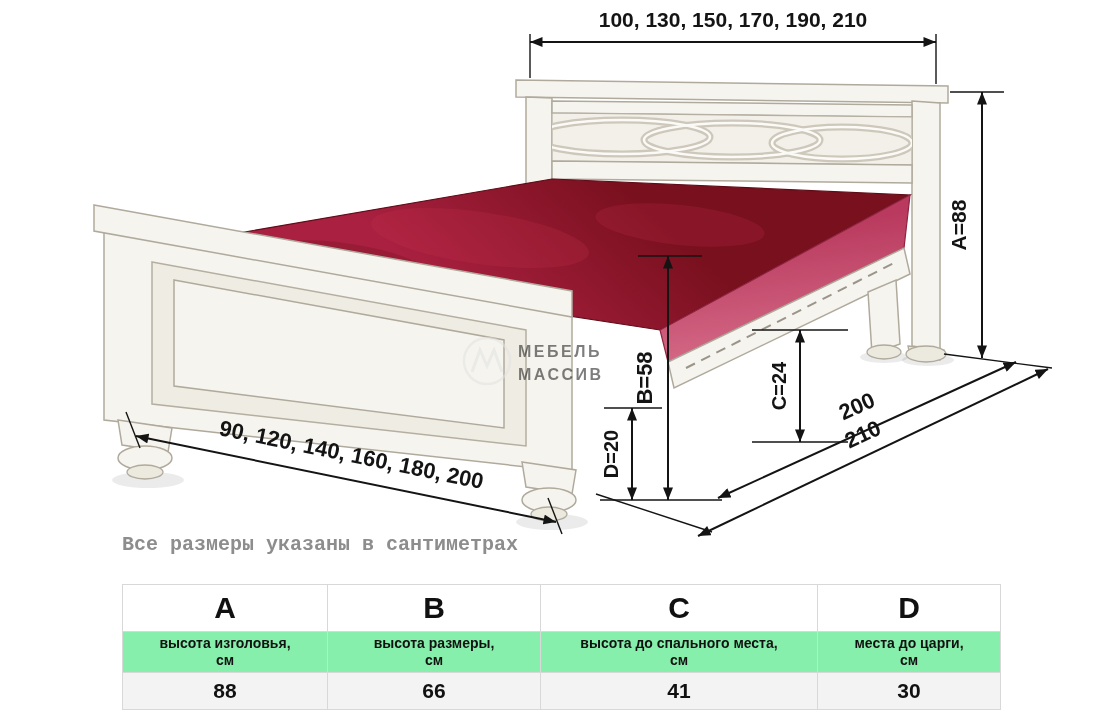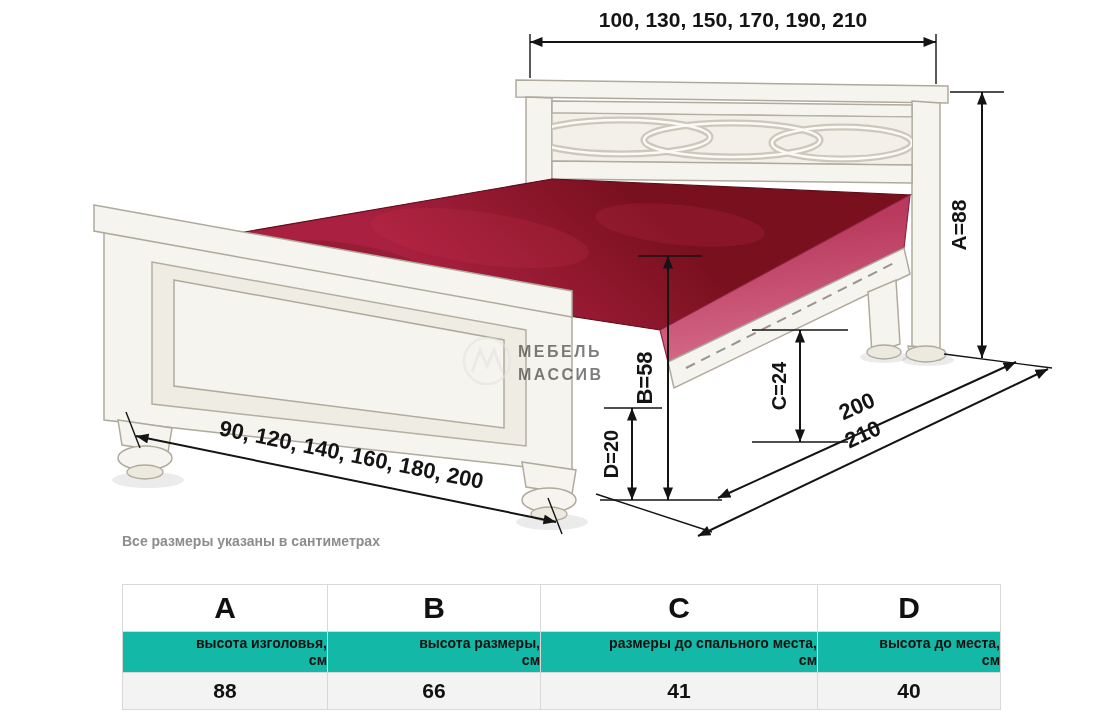--- a/index.html
+++ b/index.html
@@ -16,32 +16,32 @@
   .ext{stroke:#141414;stroke-width:1.4;fill:none;}
   .wood{fill:#f6f4ee;stroke:#b0aa9d;stroke-width:1.5;}
   .wood2{fill:#eceadf;stroke:#b0aa9d;stroke-width:1.3;}
   .panel{fill:#efece3;stroke:#b5afa2;stroke-width:1.5;}
   .deco{stroke:#cdc8bb;stroke-width:7;fill:none;}
   .decohi{stroke:#fbfaf6;stroke-width:2.5;fill:none;}
   .shadow{fill:#000;opacity:0.08;}
 
   .note{
     position:absolute;left:122px;top:533px;
-    font-size:14px;font-weight:600;color:#8d8d8d;
+    font-size:20px;font-weight:600;color:#8d8d8d;font-family:Liberation Mono, monospace;
   }
   table.dims{
     position:absolute;left:122px;top:584px;
     width:878px;border-collapse:collapse;table-layout:fixed;
   }
   table.dims td{
     border:1px solid #d8d8d8;text-align:center;vertical-align:middle;
     color:#111;padding:0;
   }
   tr.r-letter td{height:46px;font-size:30px;font-weight:600;background:#ffffff;}
-  tr.r-desc td{height:40px;font-size:14px;font-weight:bold;background:#14b8a6;line-height:1.25;text-align:right;}
+  tr.r-desc td{height:40px;font-size:14px;font-weight:bold;background:#86efac;line-height:1.25;}
   tr.r-value td{height:36px;font-size:21px;font-weight:bold;background:#f3f3f3;}
 </style>
 </head>
 <body>
 
 <div class="stage">
 
   <svg width="1120" height="560" viewBox="0 0 1120 560">
     <defs>
       <marker id="arr" viewBox="0 0 10 8" refX="10" refY="4" markerUnits="userSpaceOnUse" markerWidth="13" markerHeight="10" orient="auto-start-reverse">
@@ -177,29 +177,29 @@
       <tr class="r-desc">
         <td>
           <div>высота изголовья,</div>
           <div>см</div>
         </td>
         <td>
           <div>высота размеры,</div>
           <div>см</div>
         </td>
         <td>
-          <div>размеры до спального места,</div>
-          <div>см</div>
-        </td>
-        <td>
-          <div>высота до места,</div>
+          <div>высота до спального места,</div>
+          <div>см</div>
+        </td>
+        <td>
+          <div>места до царги,</div>
           <div>см</div>
         </td>
       </tr>
       <tr class="r-value">
         <td>88</td>
         <td>66</td>
         <td>41</td>
-        <td>40</td>
+        <td>30</td>
       </tr>
     </tbody>
   </table>
 </div>
 
 </body></html>

